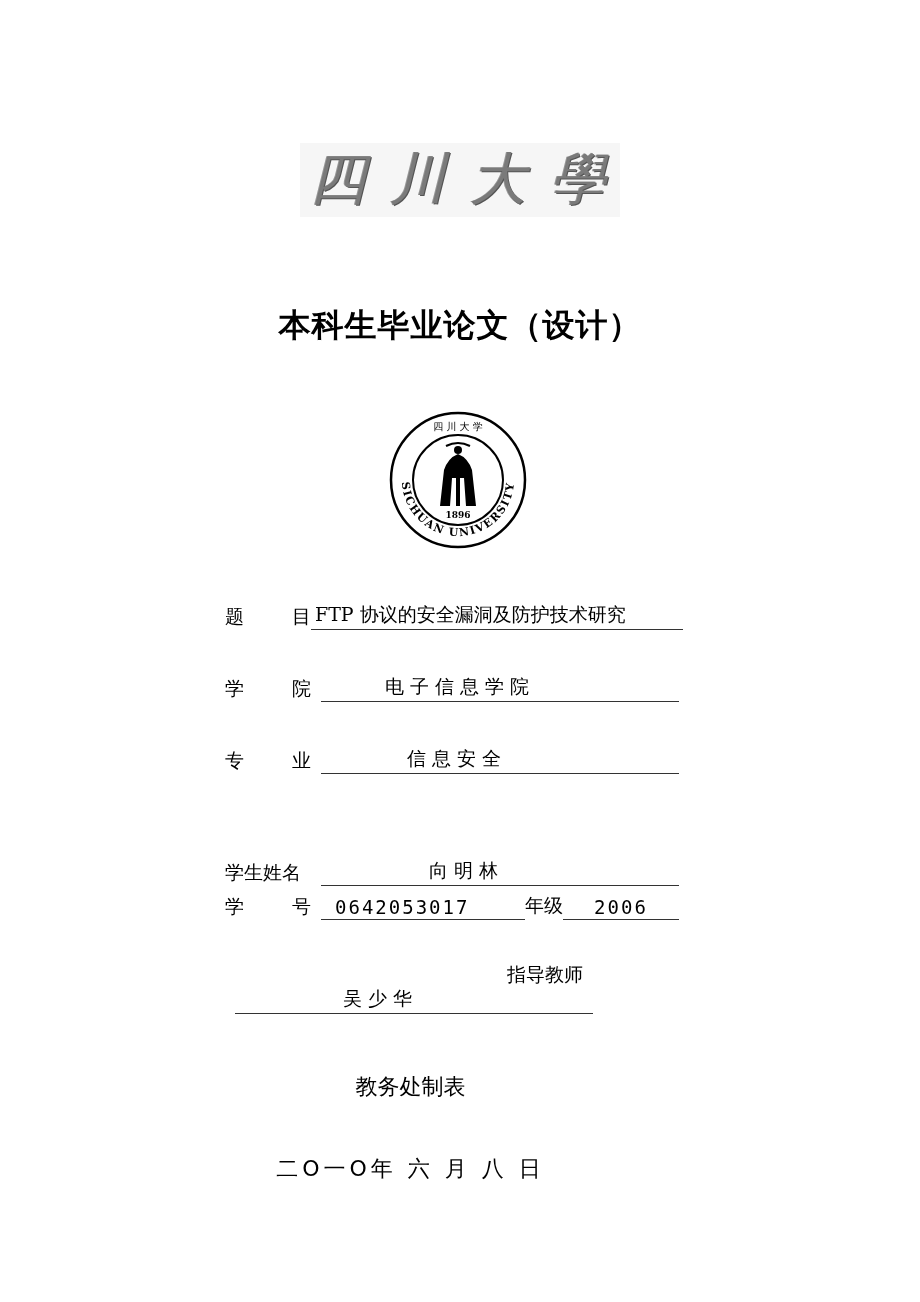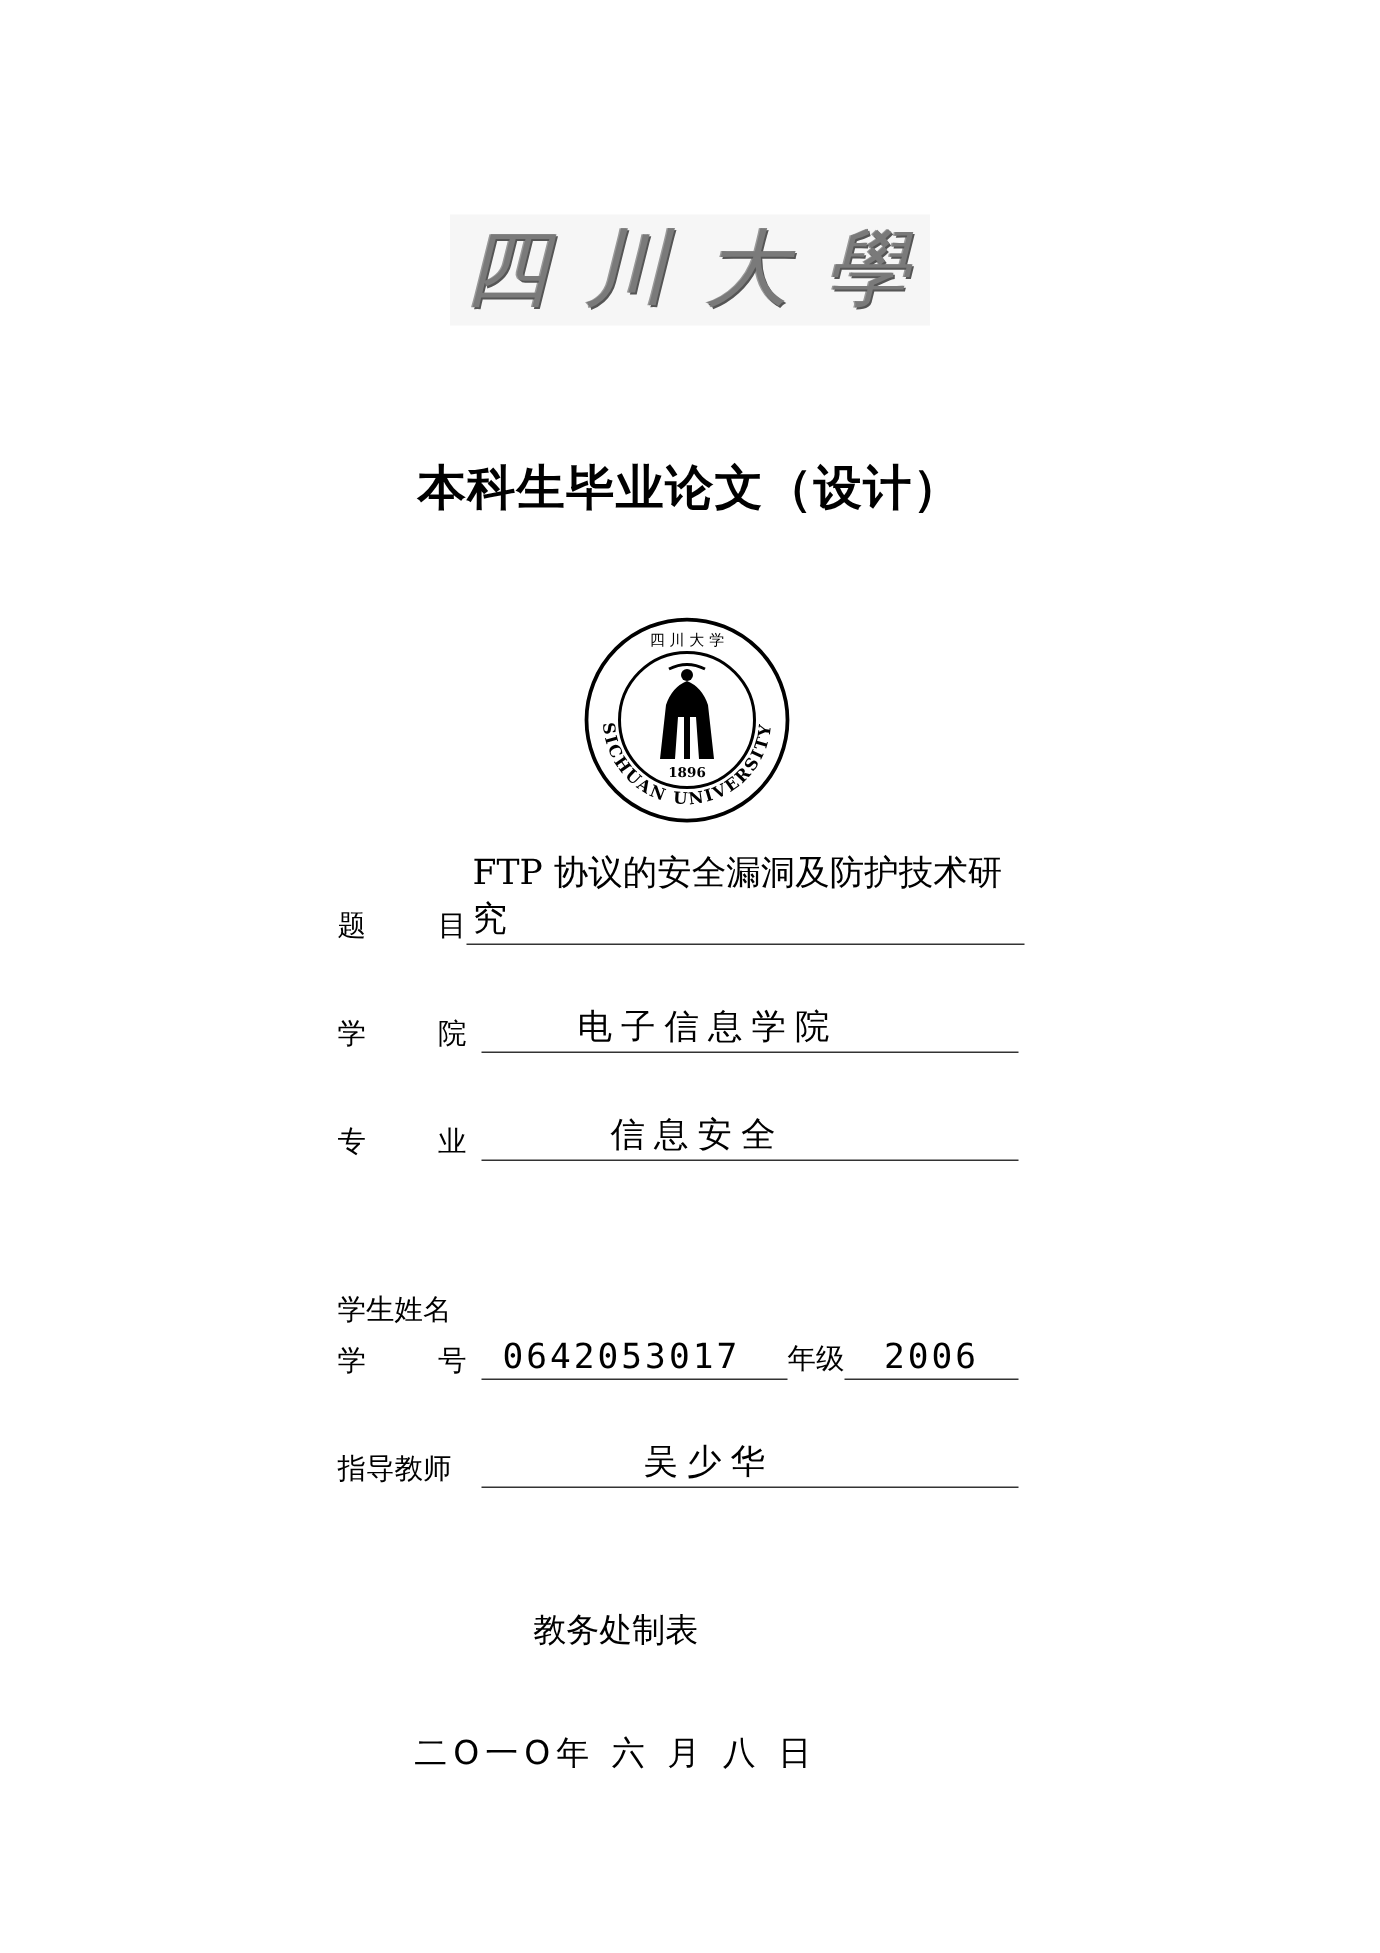--- a/index.html
+++ b/index.html
@@ -9,21 +9,21 @@
            background:#f6f6f6; display:flex; align-items:center; justify-content:space-around;
            font-family:"DejaVu Serif", serif; font-size:56px; color:#7a7a7a; font-style:italic;
            letter-spacing:4px; }
   .calli span { text-shadow: 1px 1px 0 #555, -1px 0 0 #999; }
   .title { position:absolute; left:0; width:920px; top:304px; text-align:center;
            font-family:"DejaVu Sans", sans-serif; font-weight:bold; font-size:32px; letter-spacing:1px; }
   .seal { position:absolute; left:388px; top:410px; width:140px; height:140px; }
   .row { position:absolute; left:225px; height:30px; font-size:19px; display:flex; align-items:flex-end; }
   .lbl { font-family:"DejaVu Sans", sans-serif; font-size:19px; width:92px; display:flex; justify-content:space-between; }
   .line { border-bottom:1.5px solid #333; height:26px; display:flex; align-items:flex-end; justify-content:center;
-          font-size:23px; padding-bottom:1px; box-sizing:border-box; }
+          font-size:19px; padding-bottom:1px; box-sizing:border-box; }
   .val { letter-spacing:6px; font-family:Liberation Sans, sans-serif; }
   .mono { font-family:"DejaVu Sans Mono", monospace; letter-spacing:2px; }
   .center-text { position:absolute; left:0; width:821px; text-align:center; font-family:"DejaVu Sans", sans-serif; }
 </style>
 </head>
 <body>
 
 <div class="calli">
   <span>四</span>
   <span>川</span>
@@ -74,33 +74,36 @@
   </div>
   <div class="line" style="width:358px; margin-left:10px; justify-content:flex-start; padding-left:86px;">
     <span class="val">信息安全</span>
   </div>
 </div>
 
 <div class="row" style="top:856px;">
   <div class="lbl" style="width:86px;">
     <span>学生姓名</span>
   </div>
+  <div class="line" style="width:358px; margin-left:10px; justify-content:flex-start; padding-left:108px;">
+    <span class="val">向明林</span>
+  </div>
 </div>
 
 <div class="row" style="top:890px;">
   <div class="lbl" style="width:86px;">
     <span>学</span>
       <span>号</span>
   </div>
   <div class="line mono" style="width:204px; margin-left:10px; justify-content:flex-start; padding-left:14px;">0642053017</div>
   <span style="font-family:'DejaVu Sans',sans-serif; padding-bottom:1px;">年级</span>
   <div class="line mono" style="width:116px;">2006</div>
 </div>
 
-<div class="row" style="top:962px;">
+<div class="row" style="top:962px;flex-direction:column;">
   <div class="lbl" style="width:86px;">
     <span>指导教师</span>
   </div>
   <div class="line" style="width:358px; margin-left:10px; justify-content:flex-start; padding-left:108px;">
     <span class="val">吴少华</span>
   </div>
 </div>
 
 <div class="center-text" style="top:1072px; font-size:22px;">教务处制表</div>
 <div class="center-text" style="top:1154px; font-size:22px; letter-spacing:4px;">二O一O年 六 月 八 日</div>

